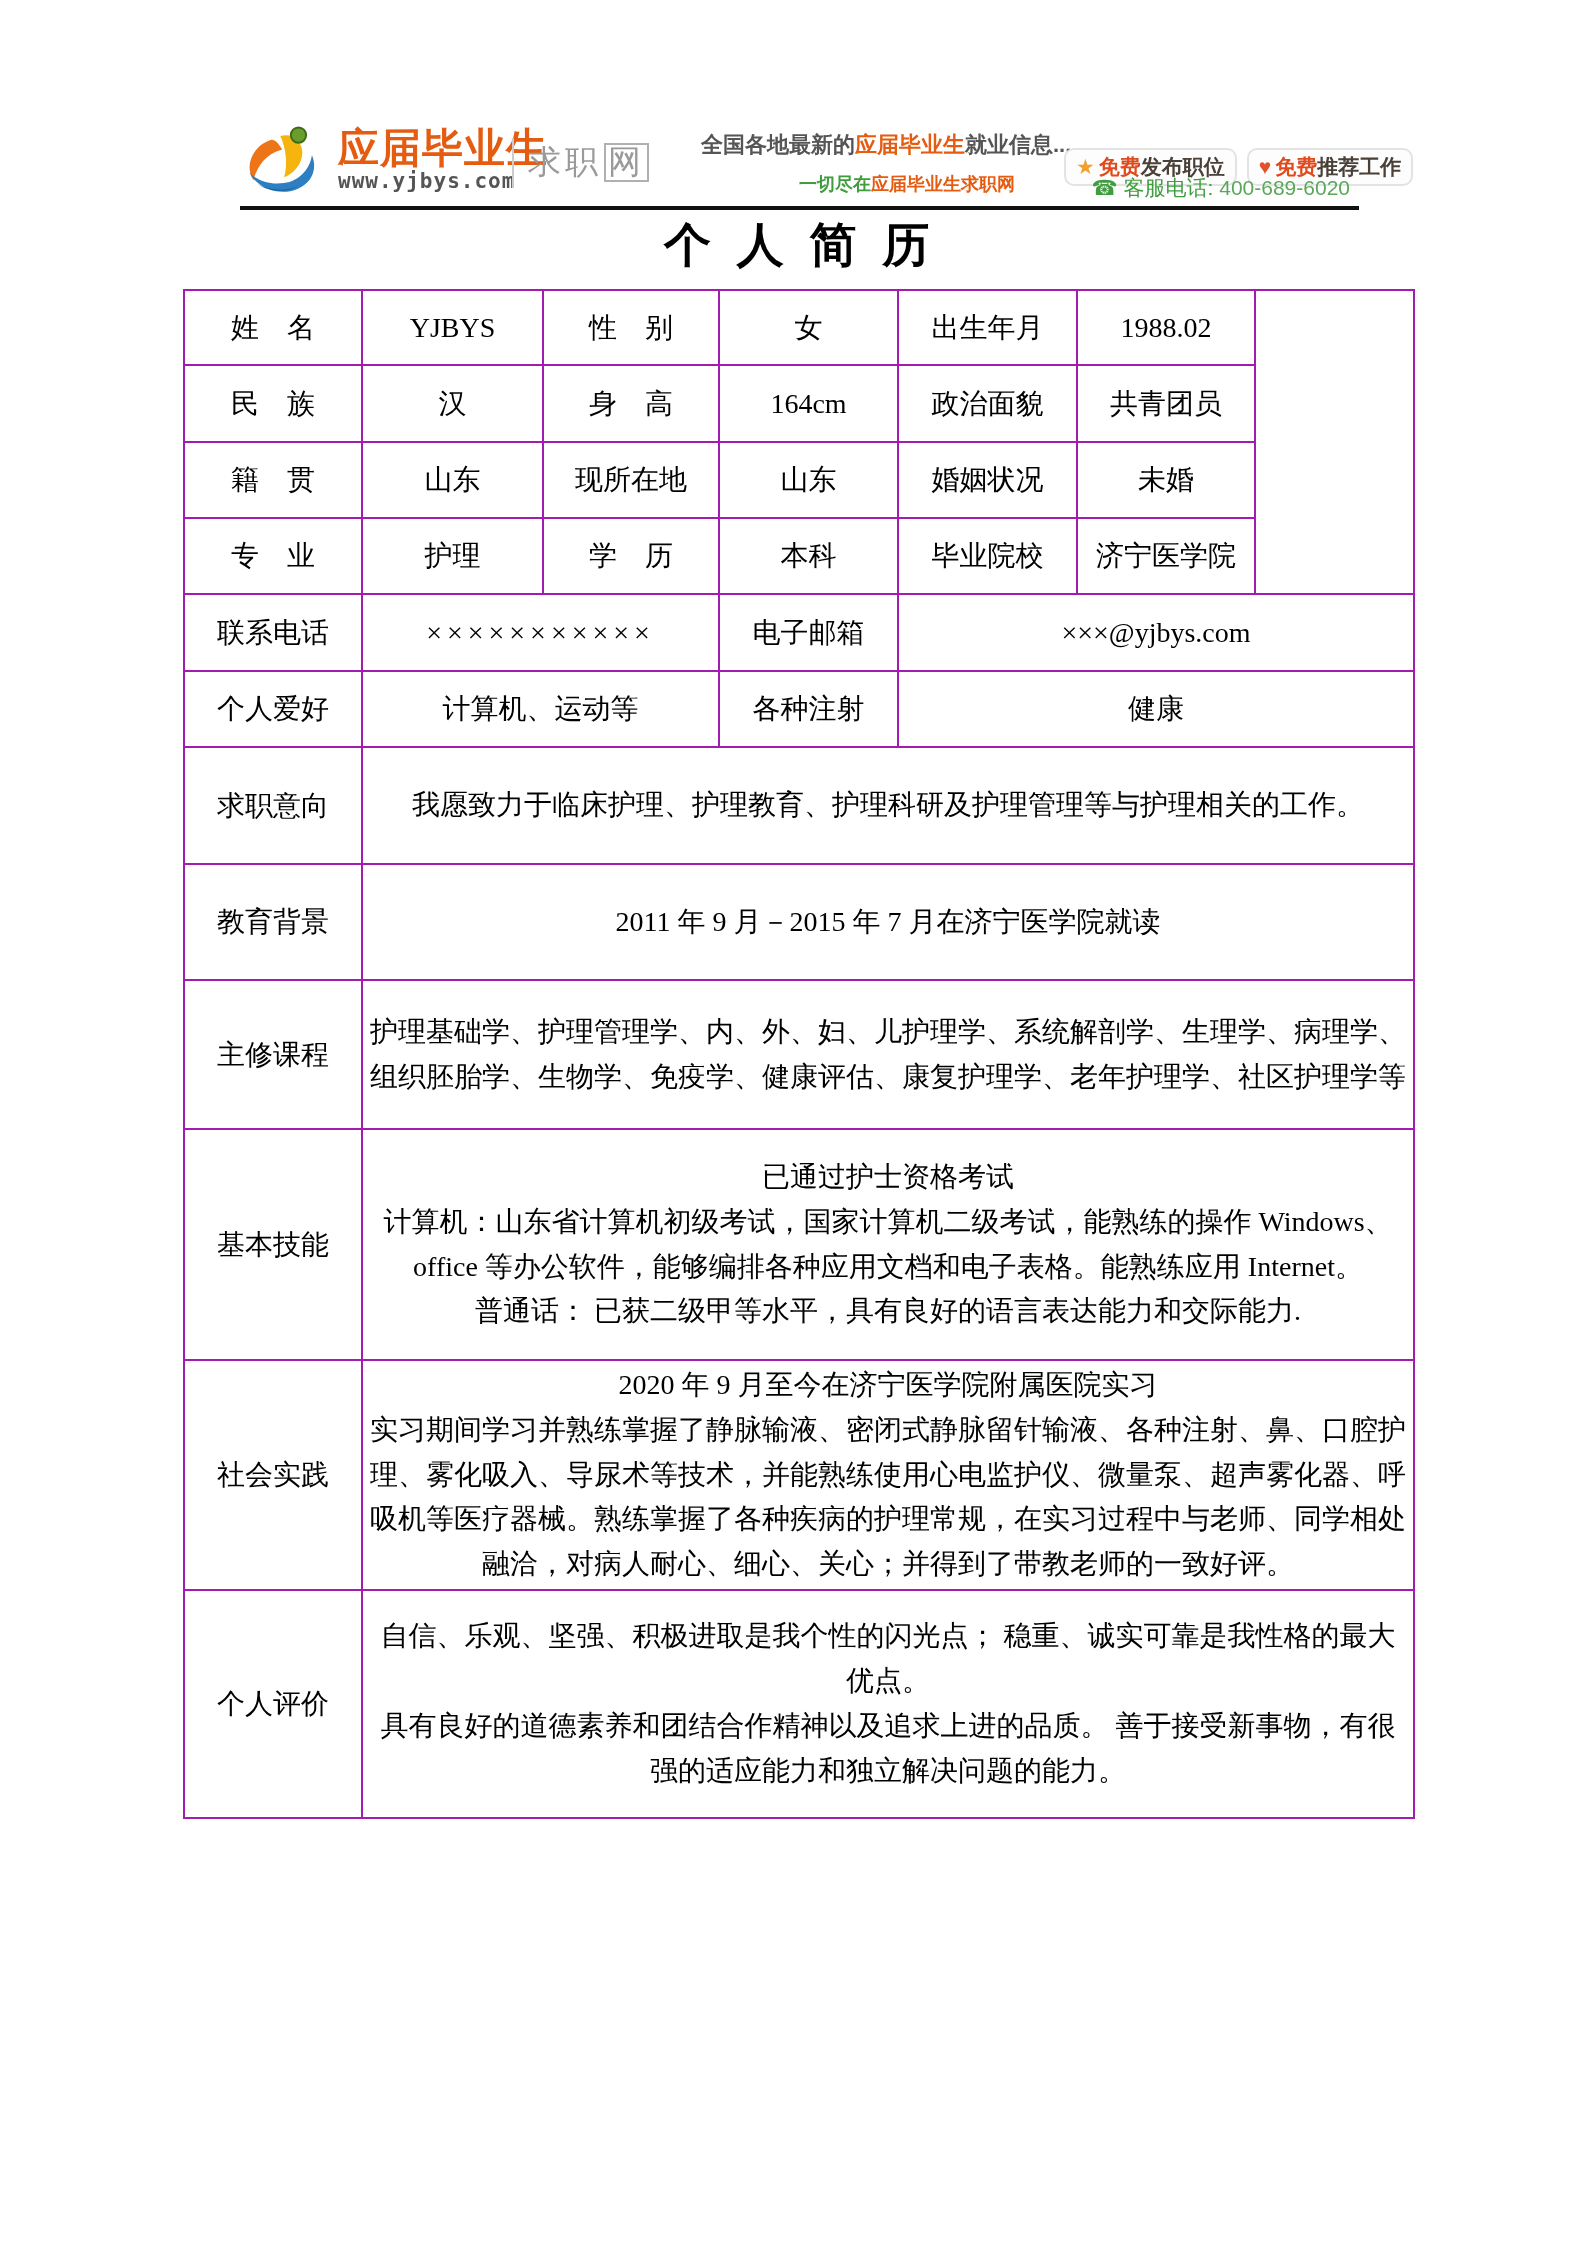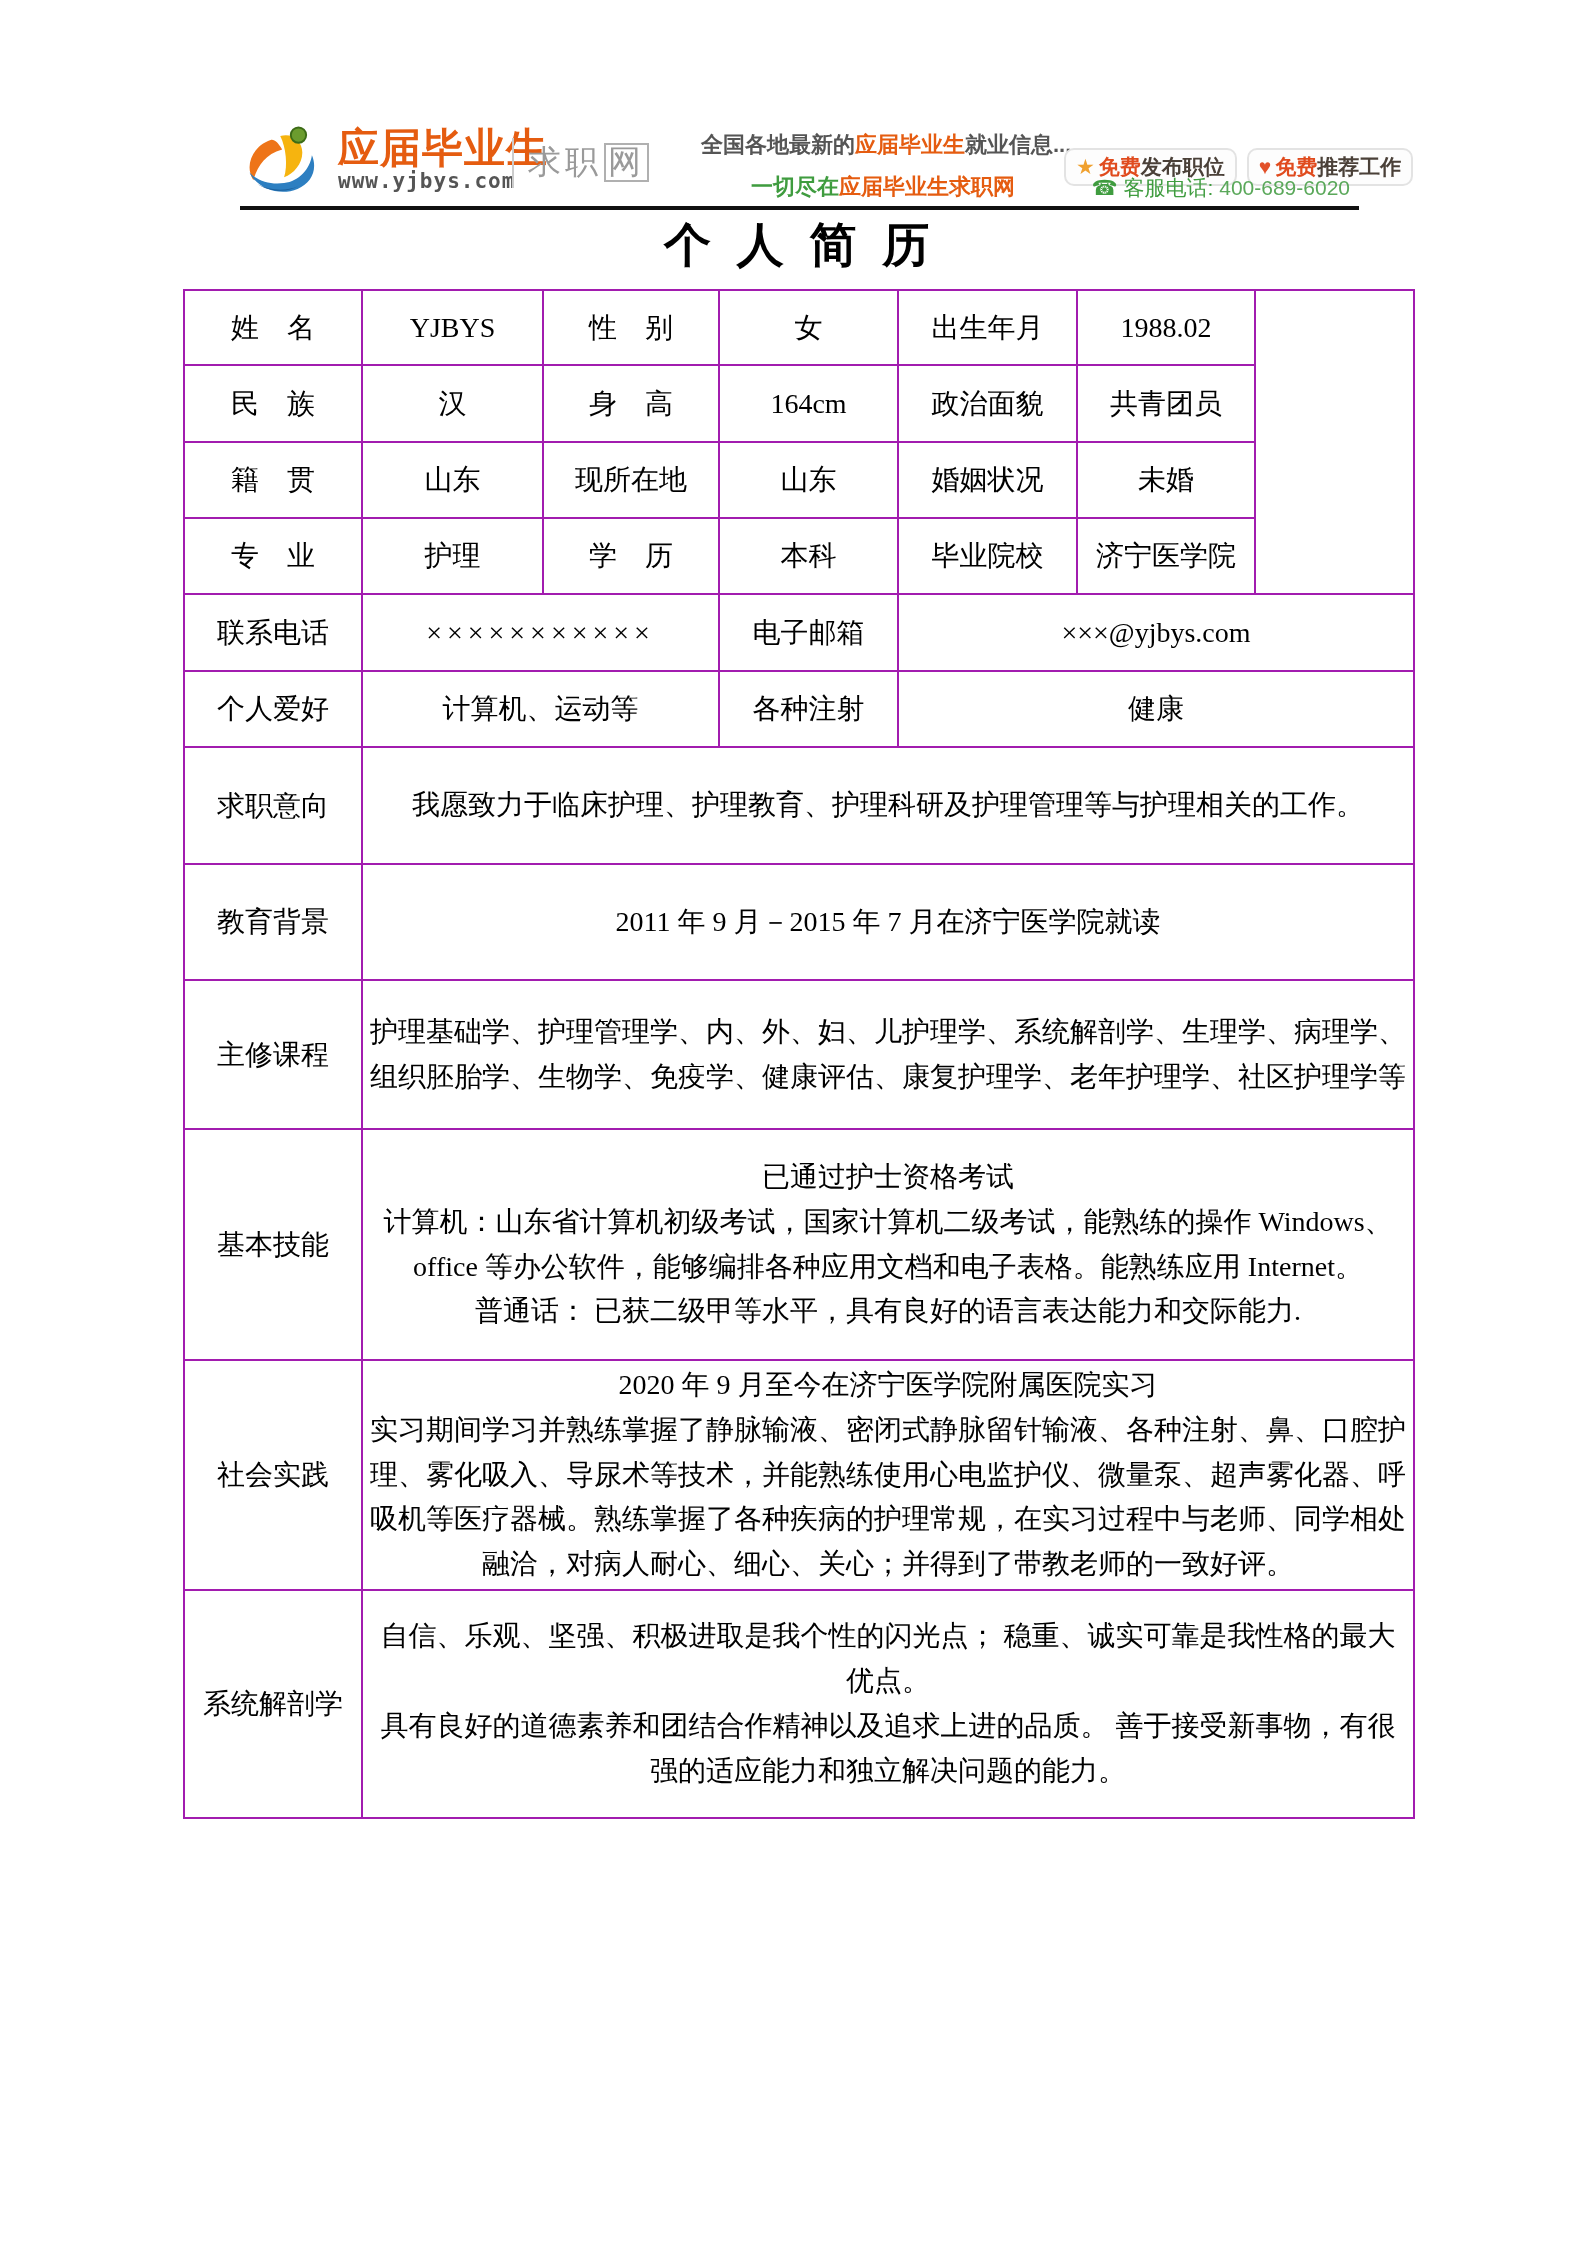--- a/index.html
+++ b/index.html
@@ -11,21 +11,21 @@
   .header{position:absolute;left:0;top:0;width:1587px;height:215px;}
   .logo{position:absolute;left:238px;top:124px;width:96px;height:76px;}
   .brand{position:absolute;left:338px;top:128px;}
   .brand-name{font-size:41px;font-weight:bold;color:#e55c10;font-family:"Liberation Sans","DejaVu Sans",sans-serif;letter-spacing:1px;line-height:1;}
   .brand-url{font-size:21px;font-weight:bold;color:#555;font-family:"DejaVu Sans Mono","Liberation Mono",monospace;letter-spacing:1px;line-height:1;margin-top:2px;}
   .brand-divider{position:absolute;left:512px;top:138px;width:2px;height:50px;background:#cccccc;}
   .brand-suffix{position:absolute;left:528px;top:140px;font-size:33px;color:#9a9a9a;letter-spacing:4px;font-family:"Liberation Sans","DejaVu Sans",sans-serif;}
   .boxed-char{display:inline-block;border:2px solid #b0b0b0;line-height:1.05;padding:0 2px;margin-left:2px;}
   .tagline1{position:absolute;left:657px;top:130px;font-size:22px;font-weight:bold;color:#555;font-family:"Liberation Sans","DejaVu Sans",sans-serif;margin-left:44px;}
   .tagline1 .hl{color:#e55c10;}
-  .tagline2{position:absolute;left:657px;top:172px;width:358px;text-align:right;font-size:22px;font-weight:bold;font-family:"Liberation Sans","DejaVu Sans",sans-serif;}
+  .tagline2{position:absolute;left:657px;top:172px;width:358px;text-align:right;font-size:18px;font-weight:bold;font-family:"Liberation Sans","DejaVu Sans",sans-serif;}
   .tagline2 .g{color:#3f9c3f;}
   .tagline2 .o{color:#e55c10;}
   .badges{position:absolute;left:1064px;top:127px;display:flex;gap:10px;margin-top:21px;}
   .badge{border:2px solid #e3e3e3;border-radius:10px;background:#fdfdfd;padding:3px 10px;font-size:21px;font-weight:bold;color:#4a4038;font-family:"Liberation Sans","DejaVu Sans",sans-serif;white-space:nowrap;}
   .badge .free{color:#e04b1e;}
   .badge .ic{margin-right:4px;}
   .ic-star{color:#f0a12f;}
   .ic-heart{color:#e2512a;}
   .service{position:absolute;right:237px;top:174px;font-size:21px;font-family:"Liberation Sans","DejaVu Sans",sans-serif;color:#3f9c3f;white-space:nowrap;}
   .service .num{color:#5aa85a;}
@@ -164,20 +164,20 @@
     </td>
   </tr>
   <tr style="height:227px">
     <td class="lab">社会实践</td>
     <td colspan="6" class="content">
       <p class="para">2020 年 9 月至今在济宁医学院附属医院实习</p>
       <p class="para">实习期间学习并熟练掌握了静脉输液、密闭式静脉留针输液、各种注射、鼻、口腔护理、雾化吸入、导尿术等技术，并能熟练使用心电监护仪、微量泵、超声雾化器、呼吸机等医疗器械。熟练掌握了各种疾病的护理常规，在实习过程中与老师、同学相处融洽，对病人耐心、细心、关心；并得到了带教老师的一致好评。</p>
     </td>
   </tr>
   <tr style="height:228px">
-    <td class="lab">系统解剖学</td>
+    <td class="lab">个人评价</td>
     <td colspan="6" class="content">
       <p class="para">自信、乐观、坚强、积极进取是我个性的闪光点； 稳重、诚实可靠是我性格的最大优点。</p>
       <p class="para">具有良好的道德素养和团结合作精神以及追求上进的品质。 善于接受新事物，有很强的适应能力和独立解决问题的能力。</p>
     </td>
   </tr>
 </tbody>
   </table>
 
 </body></html>

